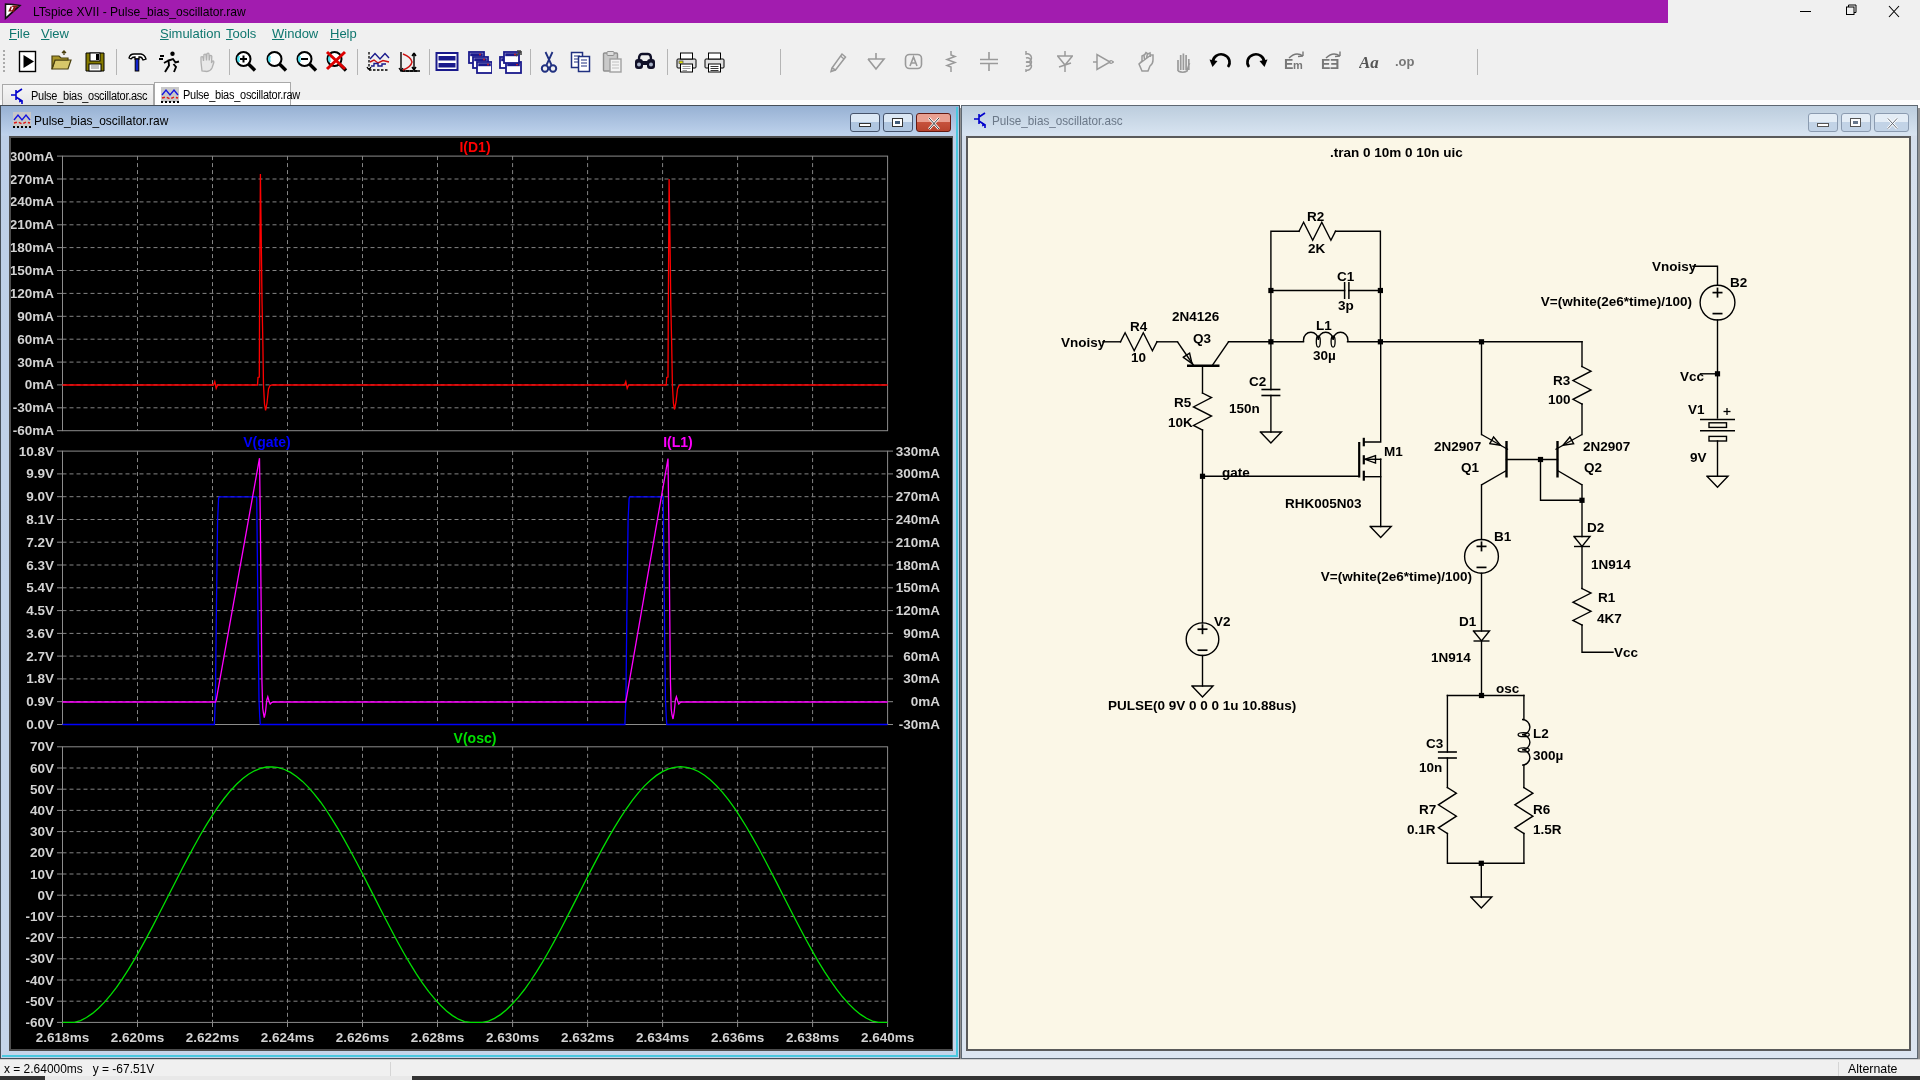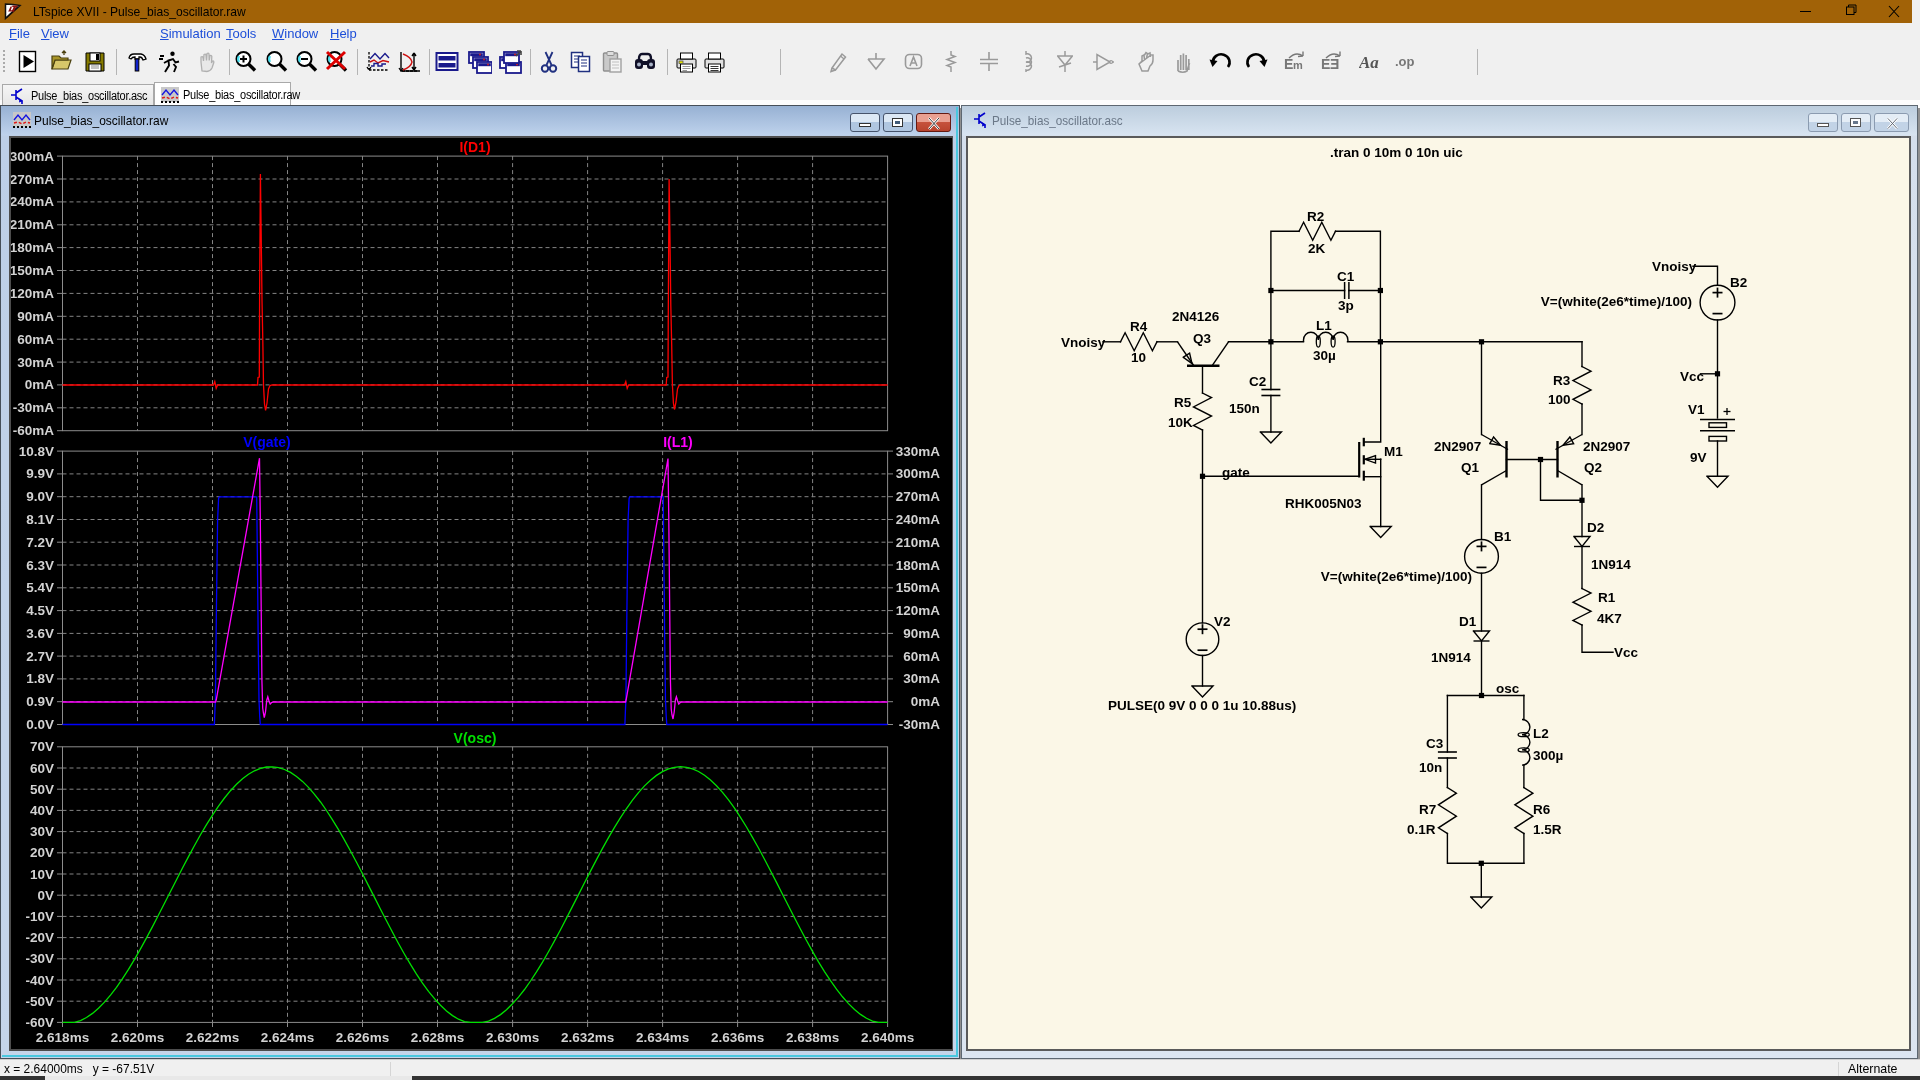--- a/index.html
+++ b/index.html
@@ -1,32 +1,32 @@
 <!DOCTYPE html>
 <html><head><meta charset="utf-8"><style>
 *{margin:0;padding:0;box-sizing:border-box}
 body{width:1920px;height:1080px;position:relative;font-family:"Liberation Sans",sans-serif;background:#f0f0f0;overflow:hidden}
 .abs{position:absolute}
 </style></head><body>
-<div class="abs" style="left:0;top:0;width:1912px;height:23px;background:#a16207">
+<div class="abs" style="left:0;top:0;width:1668px;height:23px;background:#a21caf">
   <div class="abs" style="left:4px;top:3px"><svg width="18" height="17" viewBox="0 0 18 17">
         <path d="M1.5,1 L1.5,15.5 L16,2.5 L9,1.5 Z" fill="#fff" stroke="#111" stroke-width="1.5"></path>
         <path d="M2.5,14.5 L14,3.5" stroke="#111" stroke-width="1.4"></path>
         <path d="M4,9 L6.5,3.5 L8,3.5 L6.8,7.2 L9,7.2 L9,8.5 L4,8.5 Z" fill="#8b1111"></path>
         <path d="M8.5,2.5 L14,2.5 L13,4.5 L11.8,4.5 L9.8,9 L7.8,8 L9.6,4.2 L8,3.8 Z" fill="#8b1111"></path>
       </svg></div>
   <div class="abs" style="left:33px;top:4px;font-size:13px;color:#000;transform:scaleX(0.93);transform-origin:0 0">LTspice XVII - Pulse_bias_oscillator.raw</div>
   <svg class="abs" style="left:1786px;top:0" width="134" height="23" viewBox="0 0 134 23">
     <line x1="14" y1="11.5" x2="25" y2="11.5" stroke="#000" stroke-width="1"></line>
     <rect x="60.5" y="7" width="7.5" height="7.5" fill="none" stroke="#000"></rect>
       <path d="M62.5,7 L62.5,5 L70,5 L70,12.5 L68,12.5" fill="none" stroke="#000"></path>
     <path d="M103,6 L113,17 M113,6 L103,17" stroke="#000" stroke-width="1.1"></path>
   </svg>
 </div>
-<div class="abs" style="left:0;top:23px;width:1920px;height:21px;background:#f0f0f0;font-size:13px;color:#1d4ed8">
+<div class="abs" style="left:0;top:23px;width:1920px;height:21px;background:#f0f0f0;font-size:13px;color:#0f766e">
   <span class="abs" style="left:9px;top:3px"><u>F</u>ile</span>
   <span class="abs" style="left:41px;top:3px"><u>V</u>iew</span>
   <span class="abs" style="left:79px;top:20px"><u>P</u>lot Settings</span>
   <span class="abs" style="left:160px;top:3px"><u>S</u>imulation</span>
   <span class="abs" style="left:226px;top:3px"><u>T</u>ools</span>
   <span class="abs" style="left:272px;top:3px"><u>W</u>indow</span>
   <span class="abs" style="left:330px;top:3px"><u>H</u>elp</span>
 </div>
 <div class="abs" style="left:0;top:44px;width:1920px;height:37px;background:#f0f0f0">
   <div class="abs" style="left:3px;top:6px;width:2px;height:24px;background:repeating-linear-gradient(#aaa 0,#aaa 2px,#f0f0f0 2px,#f0f0f0 4px)"></div>

